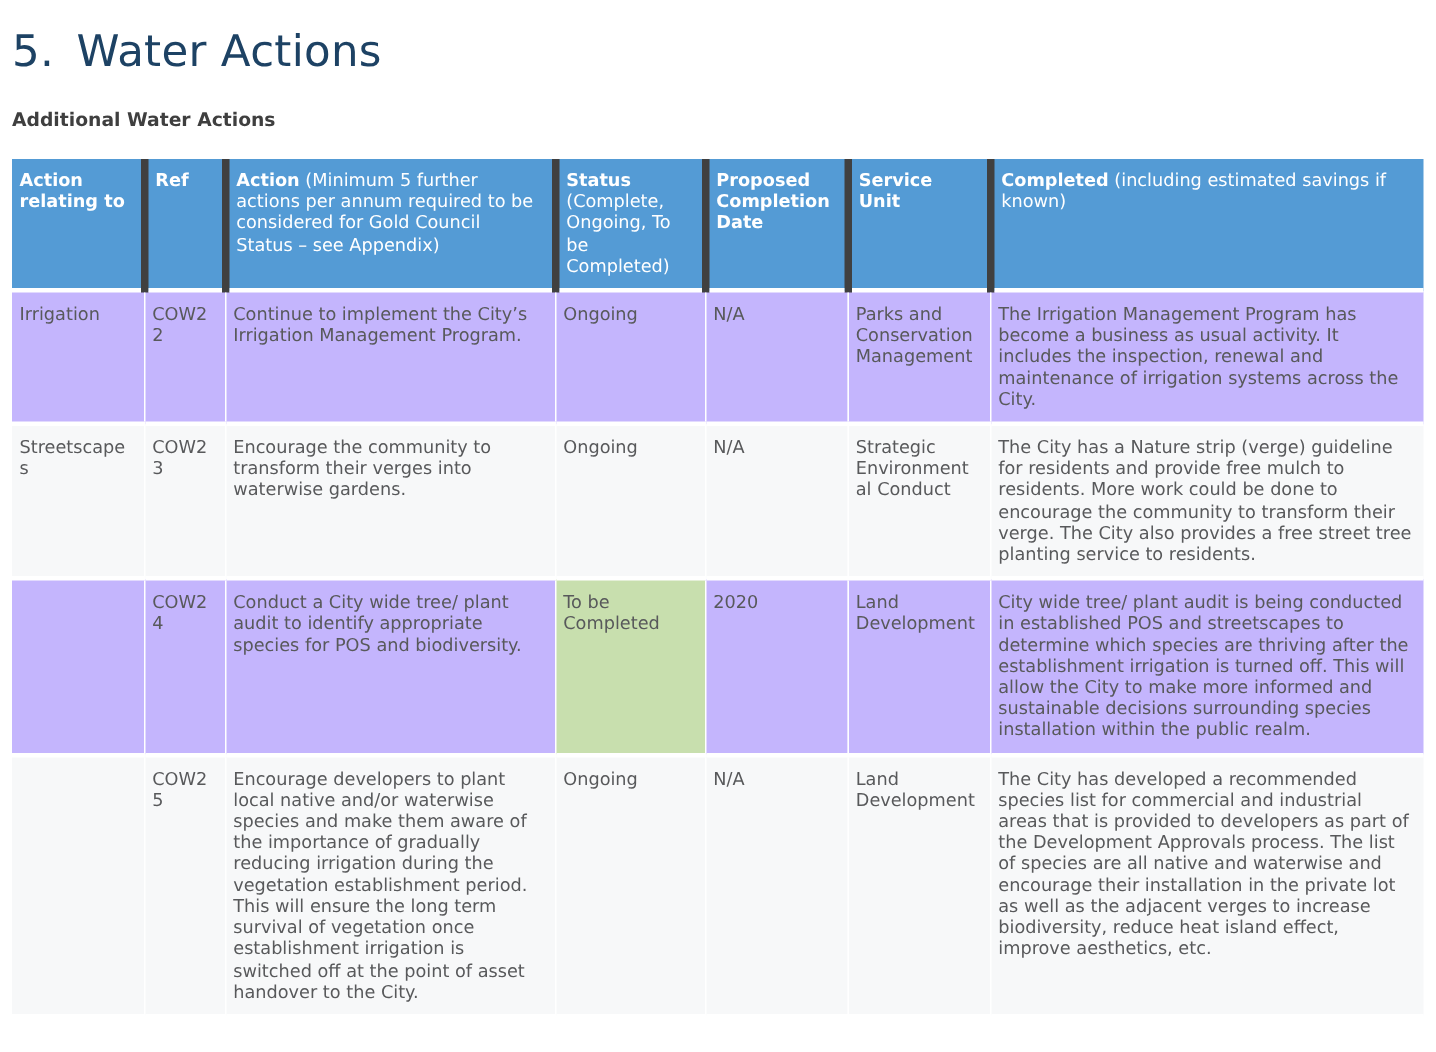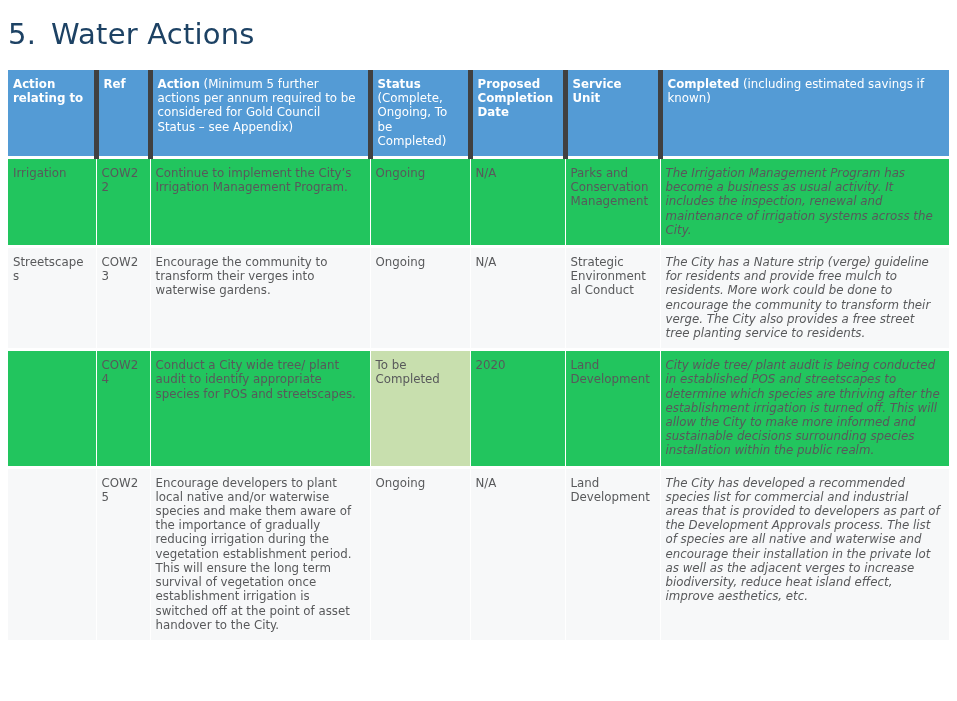--- a/index.html
+++ b/index.html
@@ -60,32 +60,33 @@
     color: #ffffff;
     font-weight: bold;
     border-right: 5px solid #404040;
   }
   thead th:last-child { border-right: none; }
   thead th .hdr-note { font-weight: 400; }
   tbody td {
     color: #58595b;
     border-right: 1px solid #ffffff;
   }
-  tbody td:last-child { border-right: none; font-style: italic; }
-  tr.shaded td { background: #22c55e; }
+  tbody td:last-child { border-right: none; }
+  tr.shaded td { background: #c4b5fd; }
   tr.plain td { background: #f7f8f9; margin-top: 38px; }
   td.status-green { background: #c8dfae !important; }
 </style>
 </head>
 <body>
 
 <div class="page">
 
   <h1 class="page-title"><span class="tnum">5.</span><span>Water Actions</span></h1>
 
+  <div class="section-subtitle">Additional Water Actions</div>
 
   <table class="actions">
     <colgroup>
       <col class="c1">
         <col class="c2">
         <col class="c3">
         <col class="c4">
       <col class="c5">
         <col class="c6">
         <col class="c7">
@@ -116,21 +117,21 @@
           <td>COW23</td>
           <td>Encourage the community to transform their verges into waterwise gardens.</td>
           <td>Ongoing</td>
           <td>N/A</td>
           <td>Strategic Environmental Conduct</td>
           <td>The City has a Nature strip (verge) guideline for residents and provide free mulch to residents. More work could be done to encourage the community to transform their verge. The City also provides a free street tree planting service to residents.</td>
         </tr>
         <tr class="shaded">
           <td></td>
           <td>COW24</td>
-          <td>Conduct a City wide tree/ plant audit to identify appropriate species for POS and streetscapes.</td>
+          <td>Conduct a City wide tree/ plant audit to identify appropriate species for POS and biodiversity.</td>
           <td class="status-green">To be Completed</td>
           <td>2020</td>
           <td>Land Development</td>
           <td>City wide tree/ plant audit is being conducted in established POS and streetscapes to determine which species are thriving after the establishment irrigation is turned off. This will allow the City to make more informed and sustainable decisions surrounding species installation within the public realm.</td>
         </tr>
         <tr class="plain">
           <td></td>
           <td>COW25</td>
           <td>Encourage developers to plant local native and/or waterwise species and make them aware of the importance of gradually reducing irrigation during the vegetation establishment period.  This will ensure the long term survival of vegetation once establishment irrigation is switched off at the point of asset handover to the City.</td>
           <td>Ongoing</td>

